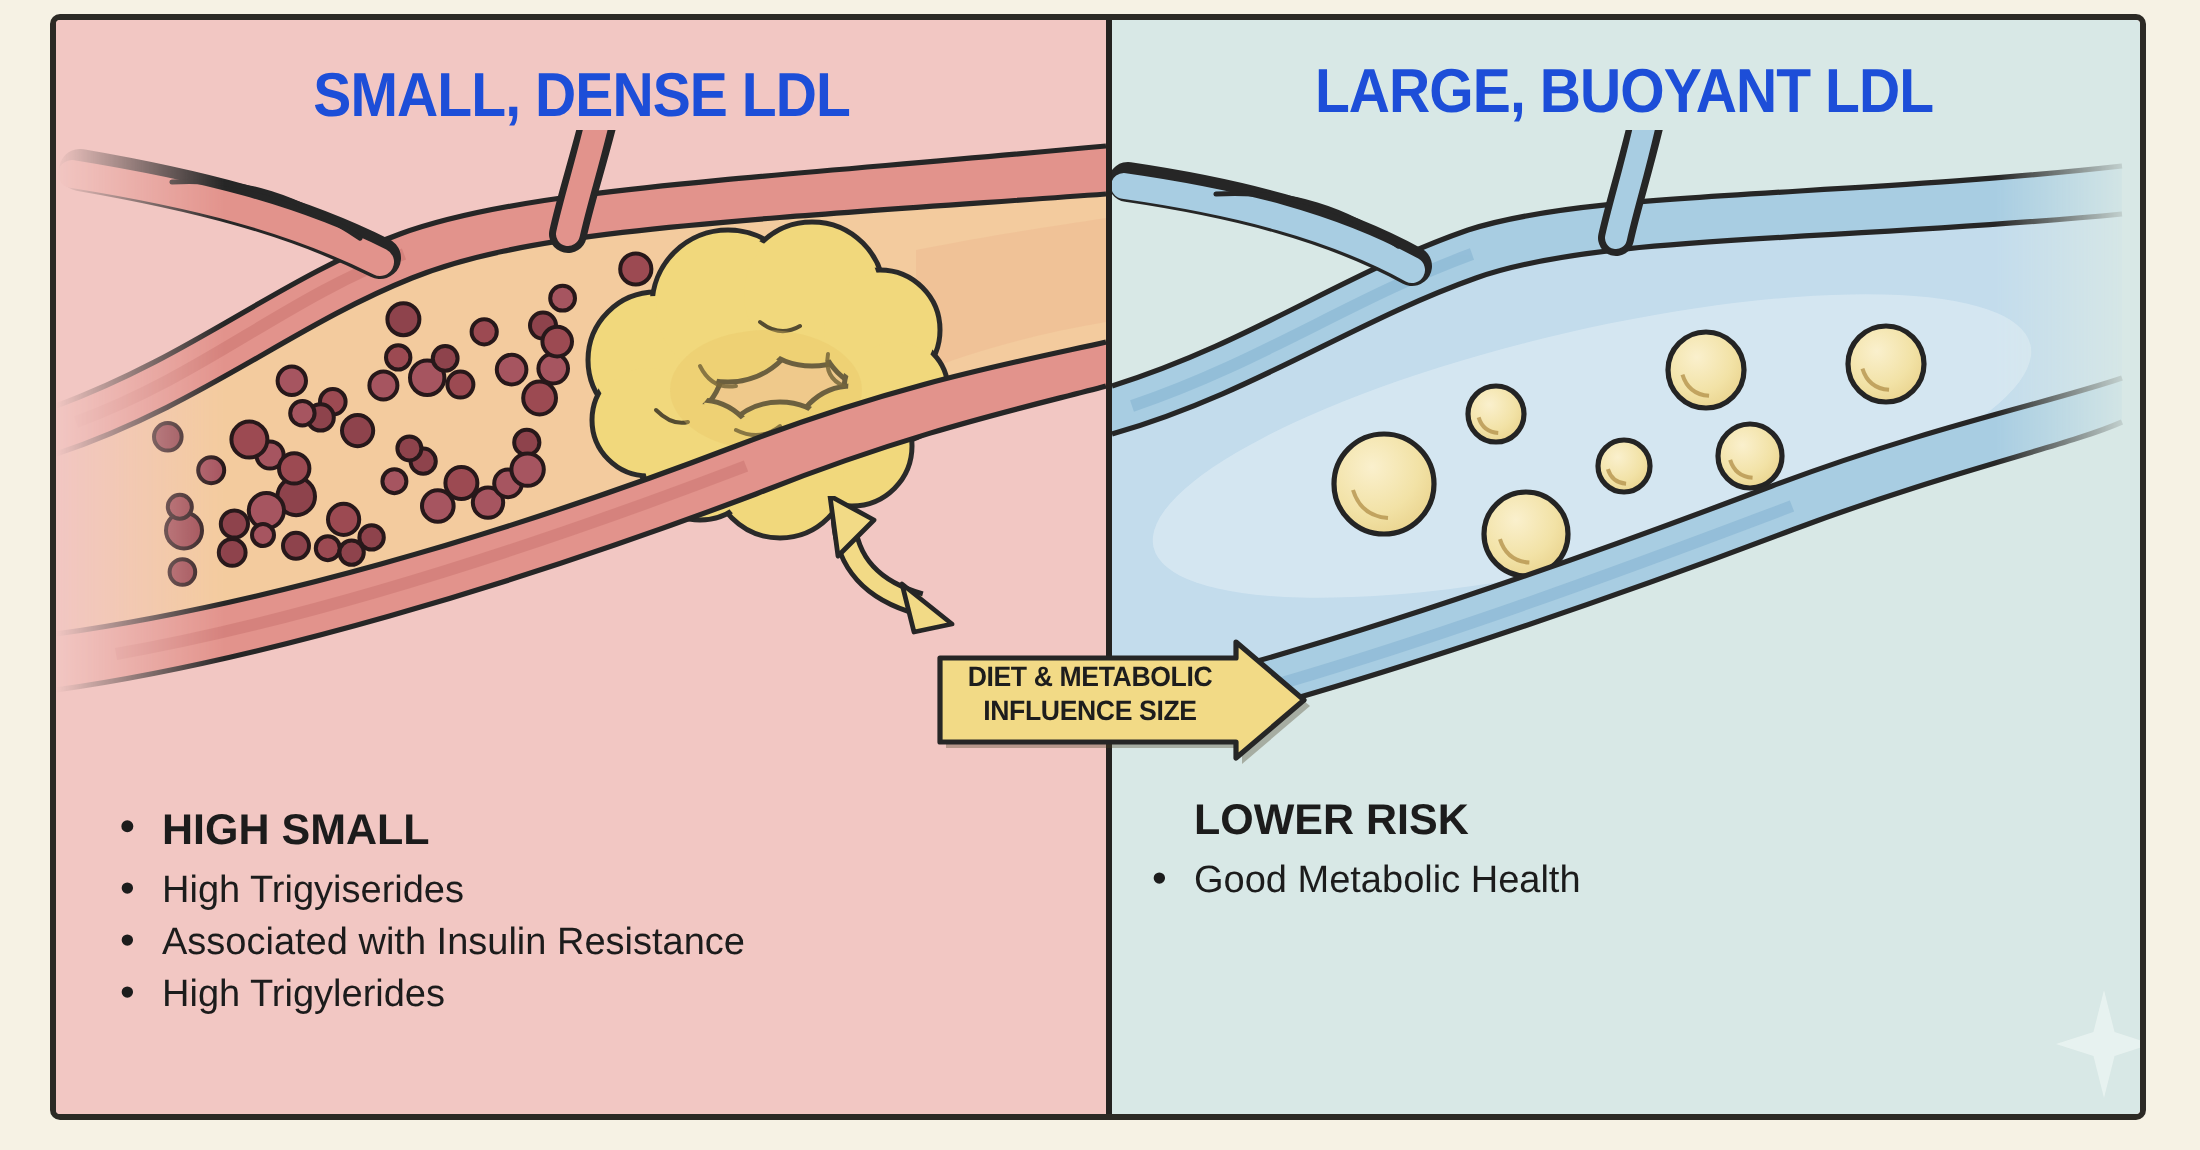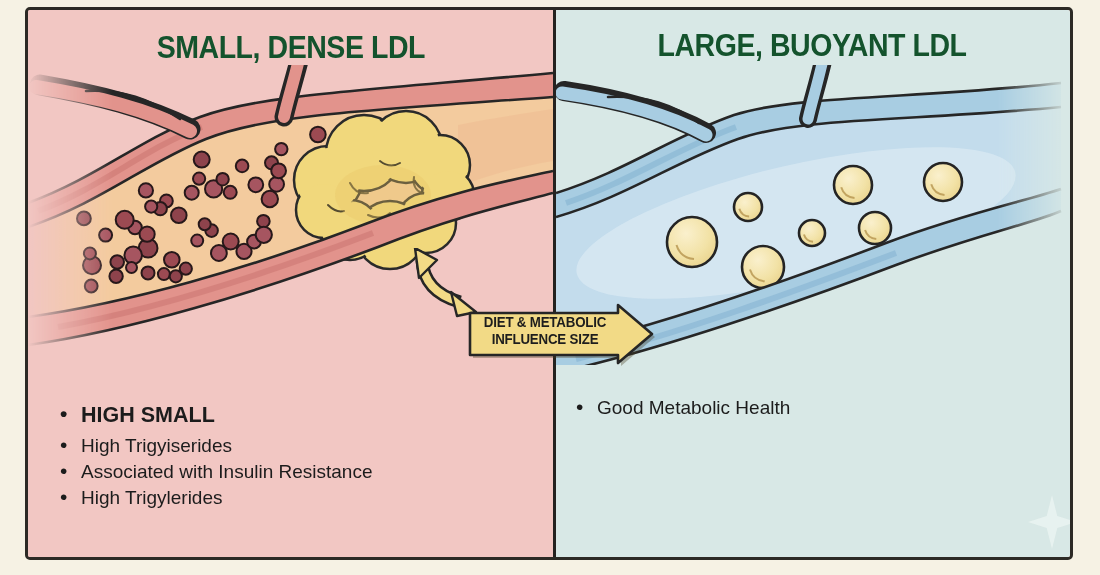--- a/index.html
+++ b/index.html
@@ -6,37 +6,37 @@
   body { width:1100px; height:575px; background:#f6f2e4; font-family:"Liberation Sans", sans-serif; overflow:hidden; }
   .stage { position:relative; width:1100px; height:575px; background:#f6f2e4; }
   .frame { position:absolute; left:25px; top:7px; width:1048px; height:553px;
            border:3px solid #2c2a25; border-radius:5px; overflow:hidden; background:#f1c7c3; }
   .panel { position:absolute; top:0; height:100%; }
   .panel.left  { left:0; width:525px; background:#f2c7c3; }
   .panel.right { left:528px; width:514px; background:#d8e8e6; }
   .divider { position:absolute; left:525px; top:0; width:3px; height:100%; background:#242220; }
 
   .title { position:absolute; top:20px; width:100%; text-align:center;
-           font-size:31px; font-weight:700; color:#14532d; letter-spacing:0px; }
+           font-size:31px; font-weight:700; color:#1d4ed8; letter-spacing:0px; }
   .title span { display:inline-block; transform:scaleX(.92); letter-spacing:-.5px; }
 
   svg.art { position:absolute; display:block; }
   .art-left  { left:0; top:55px; }
   .art-right { left:0; top:55px; }
 
   ul.blist { list-style:none; position:absolute; }
   ul.blist li { position:relative; padding-left:23px; font-size:19px; line-height:26px; color:#1c1c1c;
                 white-space:pre-line; }
   ul.blist li::before { content:"\2022"; position:absolute; left:2px; top:-1px; font-size:21px; }
   ul.blist li.hdr { font-size:21.5px; font-weight:700; line-height:30px; margin-bottom:3px; }
   ul.blist li.no-bullet::before { content:""; }
   .list-left  { left:30px;  top:390px; width:430px; }
   .list-right { left:546px; top:385px; width:400px; }
 
-  .banner { position:absolute; left:438px; top:291px; width:200px; height:74px; }
+  .banner { position:absolute; left:438px; top:307px; width:200px; height:74px; }
   .banner .txt { position:absolute; left:6px; top:13px; width:146px; text-align:center;
                  font-weight:700; font-size:14px; line-height:17px; color:#1d1d1d;
                  transform:scaleX(.95); letter-spacing:-.2px; }
   .curve-arrow { position:absolute; left:378px; top:238px; }
 
   .sparkle { position:absolute; left:1000px; top:485px; width:48px; height:54px;
              background:#eaf3f1; opacity:.85;
              clip-path:polygon(50% 0, 61% 39%, 100% 50%, 61% 61%, 50% 100%, 39% 61%, 0 50%, 39% 39%); }
 </style>
 </head>
@@ -240,20 +240,21 @@
     </div>
 
     <ul class="blist list-left">
       <li class="hdr">HIGH SMALL</li>
       <li>High Trigyiserides</li>
       <li>Associated with Insulin Resistance</li>
       <li>High Trigylerides</li>
     </ul>
 
     <ul class="blist list-right">
+      <li class="hdr no-bullet">LOWER RISK</li>
       <li>Good Metabolic Health</li>
     </ul>
 
     <svg class="curve-arrow" width="74" height="70" viewBox="0 0 74 70">
       <path d="M16,12 Q18,44 54,54" fill="none" stroke="#262626" stroke-width="13"></path>
       <path d="M16,12 Q18,44 54,54" fill="none" stroke="#f2da86" stroke-width="8"></path>
       <polygon points="9,0 31,12 13,30" fill="#f2da86" stroke="#262626" stroke-width="2.4" stroke-linejoin="round"></polygon>
       <polygon points="70,64 45,44 51,68" fill="#f2da86" stroke="#262626" stroke-width="2.4" stroke-linejoin="round"></polygon>
     </svg>
 

